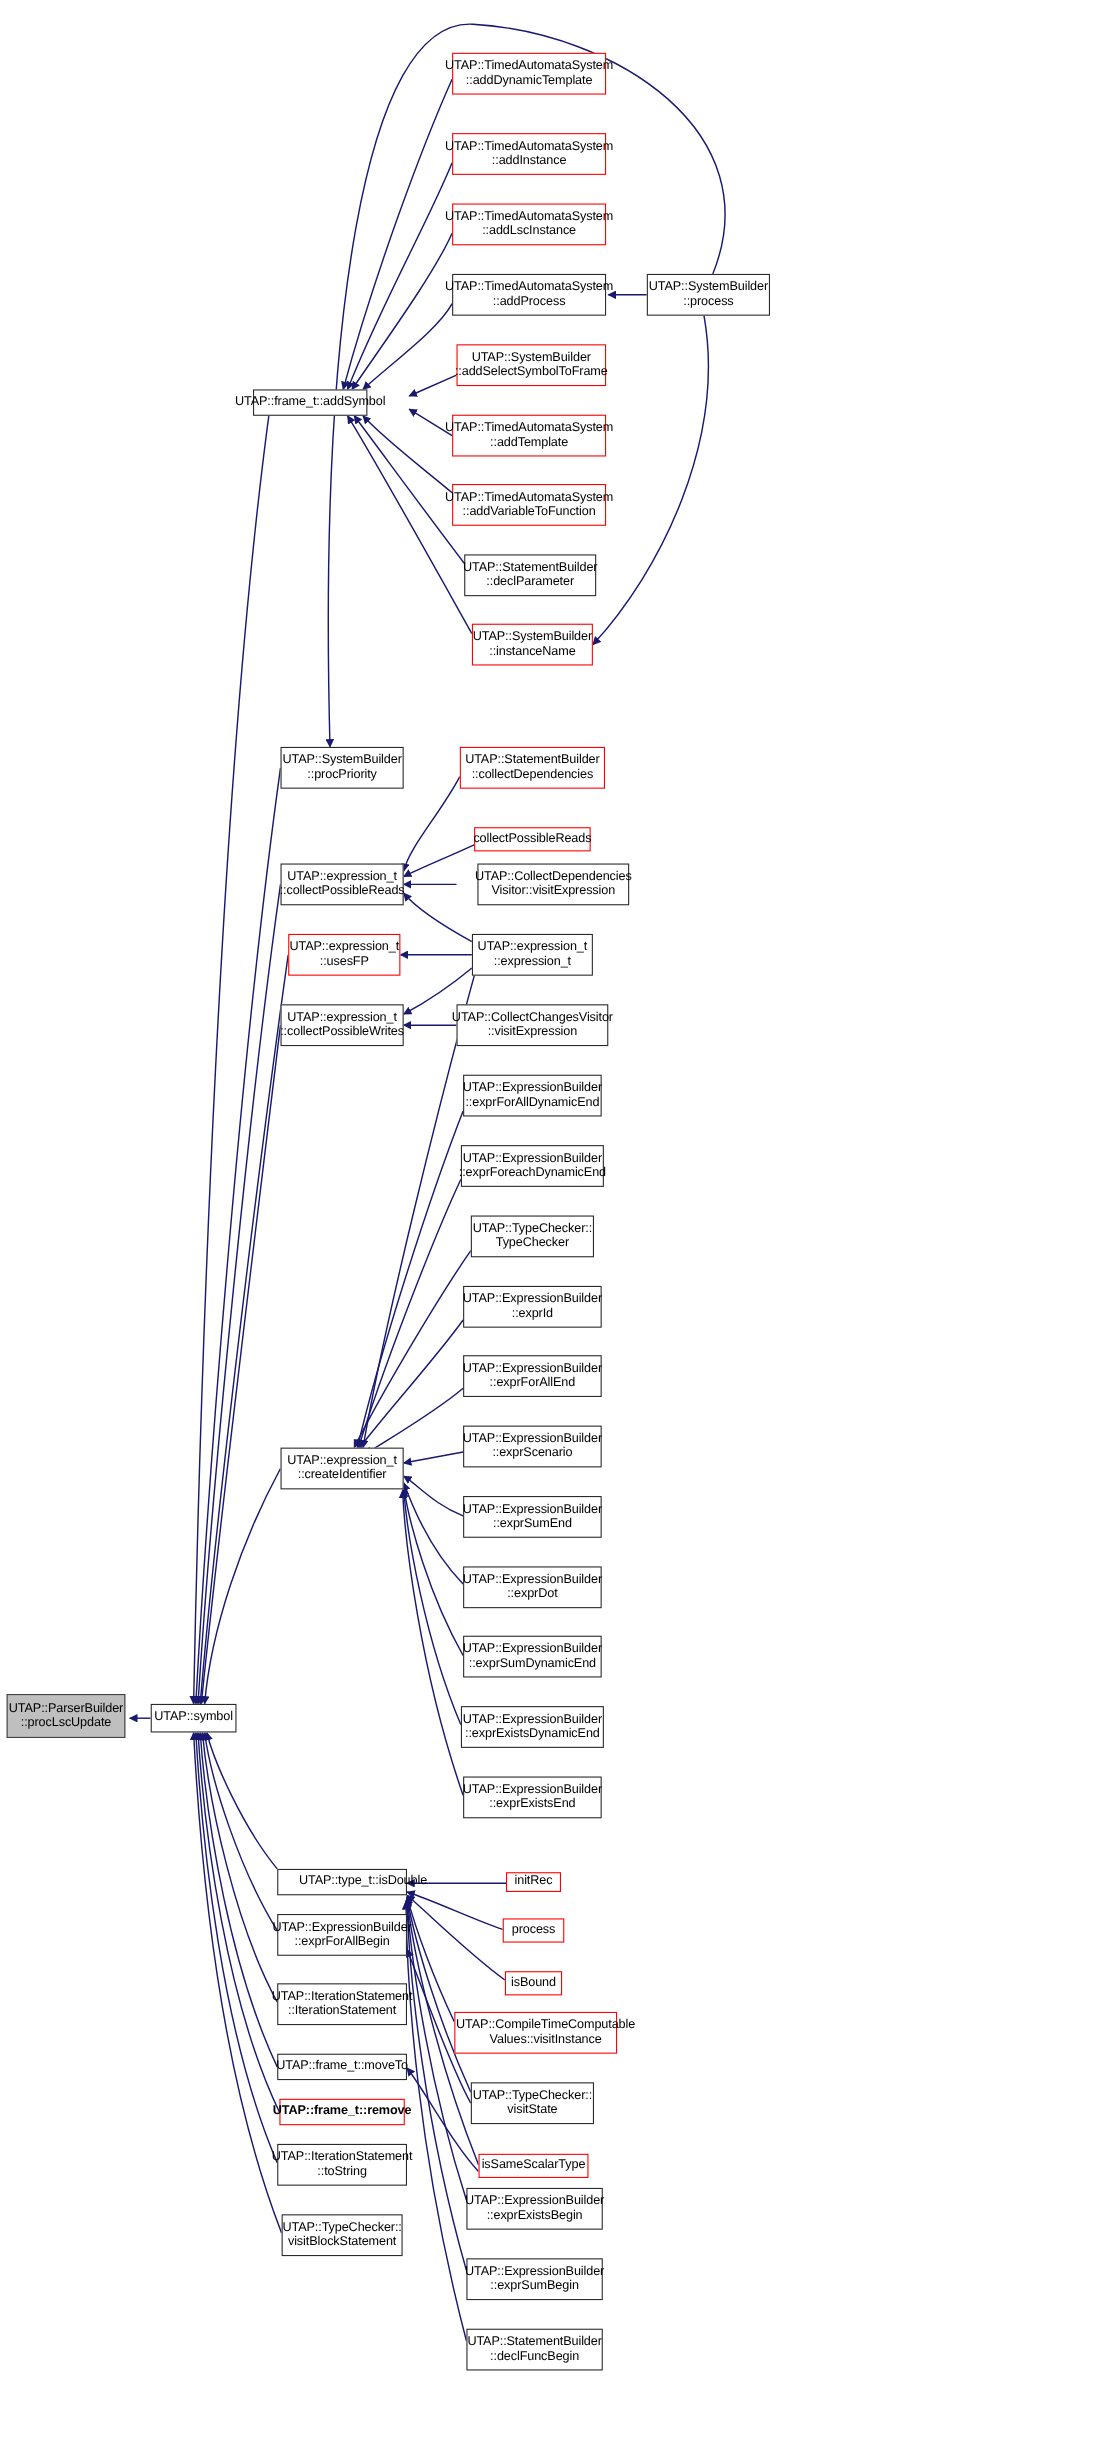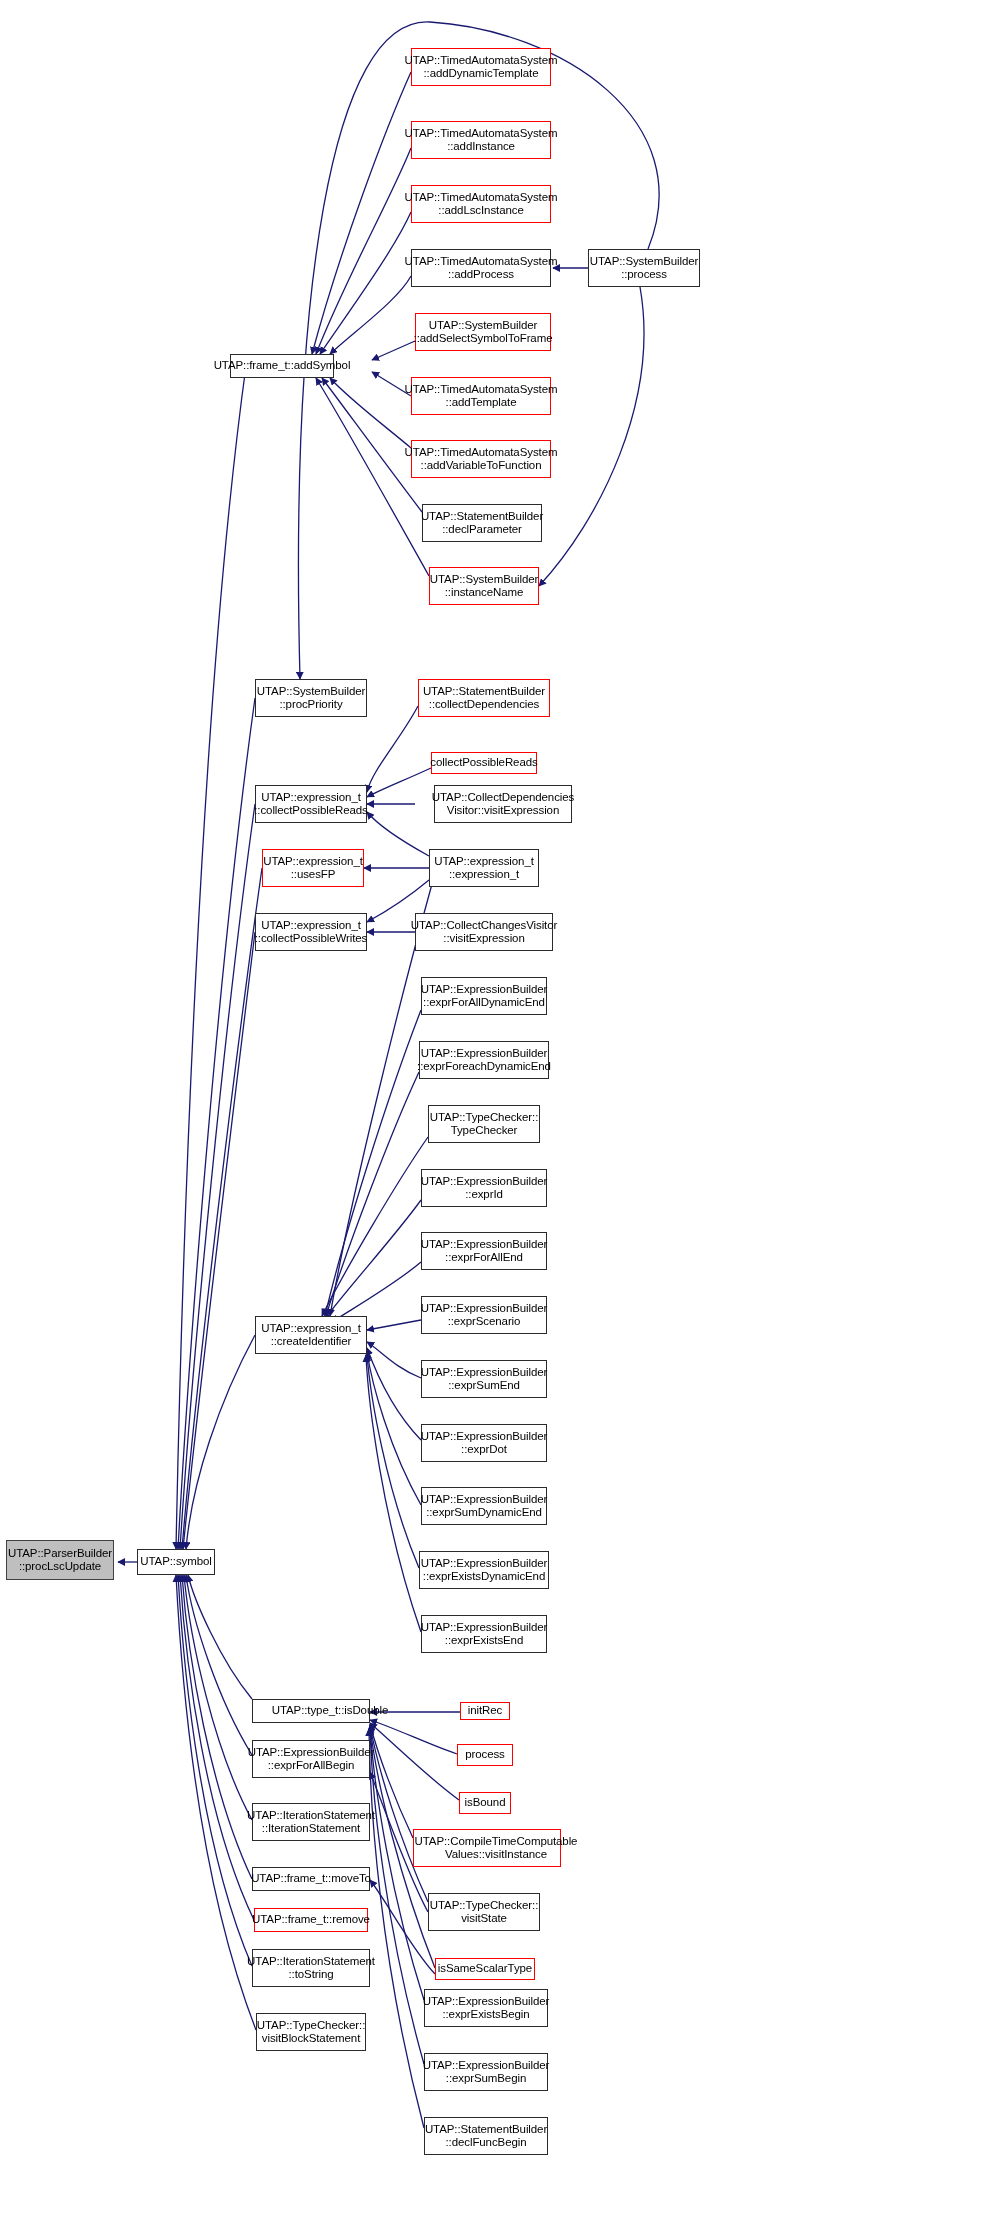--- a/index.html
+++ b/index.html
@@ -187,21 +187,21 @@
       <div class="gnode thick" style="left: 419px; top: 1551px; width: 130px; height: 38px;">UTAP::ExpressionBuilder
 ::exprExistsDynamicEnd</div>
       <div class="gnode thick" style="left: 421px; top: 1615px; width: 126px; height: 38px;">UTAP::ExpressionBuilder
 ::exprExistsEnd</div>
       <div class="gnode thick" style="left: 252px; top: 1699px; width: 118px; height: 24px; padding-left: 40px;">UTAP::type_t::isDouble</div>
       <div class="gnode thick" style="left: 252px; top: 1740px; width: 118px; height: 38px;">UTAP::ExpressionBuilder
 ::exprForAllBegin</div>
       <div class="gnode thick" style="left: 252px; top: 1803px; width: 118px; height: 38px;">UTAP::IterationStatement
 ::IterationStatement</div>
       <div class="gnode thick" style="left: 252px; top: 1867px; width: 118px; height: 24px;">UTAP::frame_t::moveTo</div>
-      <div class="gnode red" style="left: 254px; top: 1908px; width: 114px; height: 24px;">UTAP::frame_t::remove</div>
+      <div class="gnode red" style="left: 254px; top: 1908px; width: 114px; height: 24px; font-weight: bold;">UTAP::frame_t::remove</div>
       <div class="gnode thick" style="left: 252px; top: 1949px; width: 118px; height: 38px;">UTAP::IterationStatement
 ::toString</div>
       <div class="gnode thick" style="left: 256px; top: 2013px; width: 110px; height: 38px;">UTAP::TypeChecker::
 visitBlockStatement</div>
       <div class="gnode red" style="left: 460px; top: 1702px; width: 50px; height: 18px;">initRec</div>
       <div class="gnode red" style="left: 457px; top: 1744px; width: 56px; height: 22px;">process</div>
       <div class="gnode red" style="left: 459px; top: 1792px; width: 52px; height: 22px;">isBound</div>
       <div class="gnode red" style="left: 413px; top: 1829px; width: 148px; height: 38px; padding-left: 20px;">UTAP::CompileTimeComputable
 Values::visitInstance</div>
       <div class="gnode thick" style="left: 428px; top: 1893px; width: 112px; height: 38px;">UTAP::TypeChecker::

